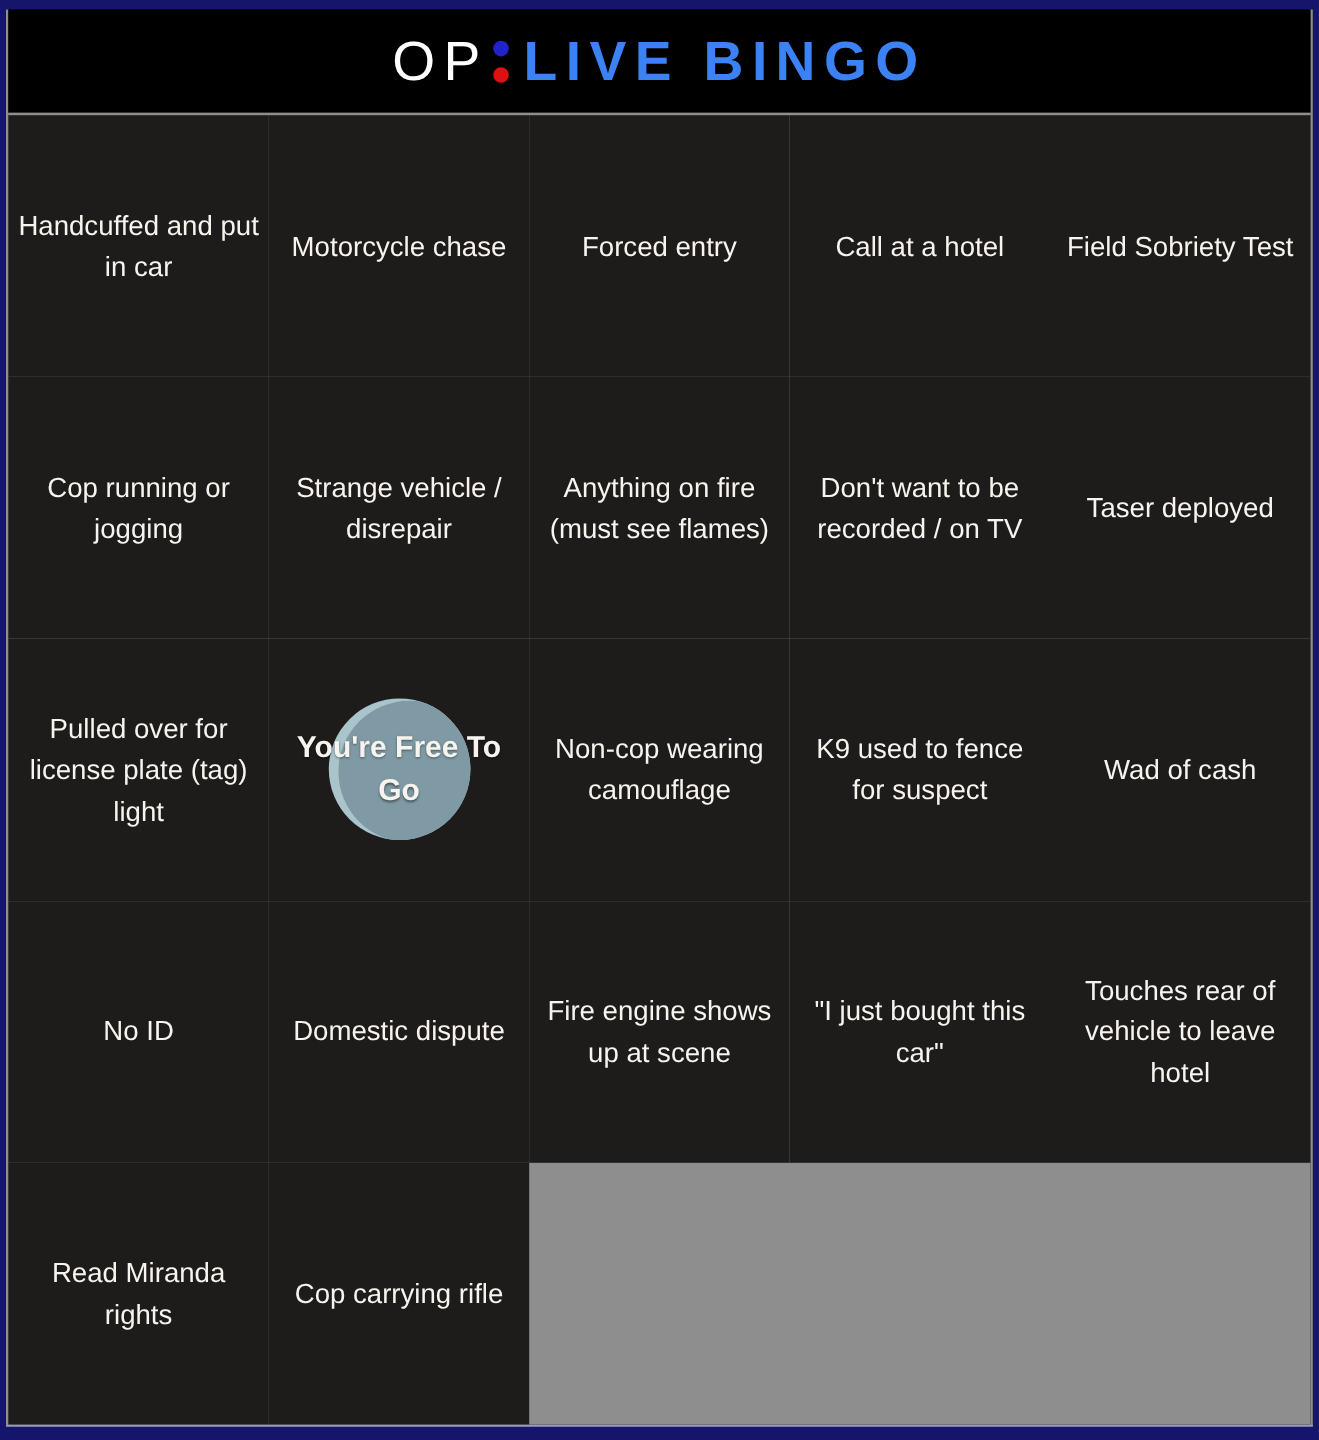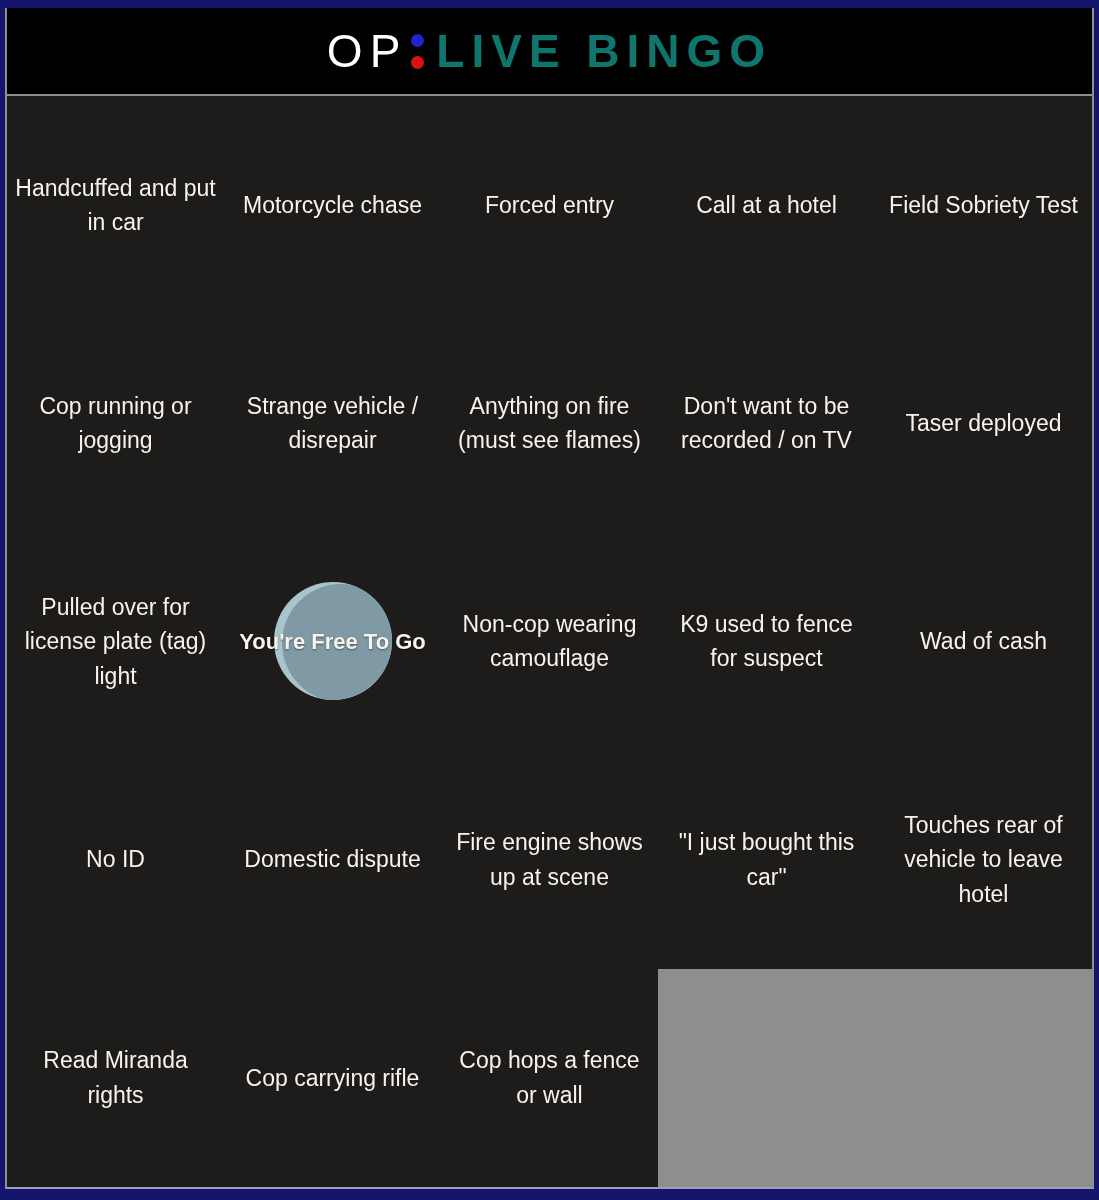--- a/index.html
+++ b/index.html
@@ -35,21 +35,21 @@
     letter-spacing: 7px;
   }
   .logo-colon {
     display: flex; flex-direction: column;
     gap: 9px; margin: 0 12px 0 4px;
   }
   .logo-colon .dot { width: 13px; height: 13px; border-radius: 50%; }
   .dot-blue { background: #2222cc; }
   .dot-red  { background: #dd1111; }
   .logo-main {
-    color: #0f766e;
+    color: #3b82f6;
     font-size: 46px; font-weight: 900;
     letter-spacing: 7px;
   }
   
   .grid {
     flex: 1 1 auto;
     display: grid;
     grid-template-columns: repeat(5, 1fr);
     grid-template-rows: repeat(5, 1fr);
     gap: 0;
@@ -81,21 +81,21 @@
   .free-chip::after {
     content: "";
     position: absolute; inset: 0;
     border-radius: 50%;
     background: #7f9aa4;
     transform: translate(8px, 2px);
   }
   .free-label {
     position: relative; z-index: 1;
     font-weight: bold;
-    font-size: 22px;
+    font-size: 25px;
     line-height: 1.45;
     text-shadow: 0 1px 2px rgba(0,0,0,0.45);
   }
 </style>
 </head>
 <body>
 
 <div class="card">
   <div class="inner">
 
@@ -176,19 +176,16 @@
 
       <div class="cell">
           <span class="label">Touches rear of vehicle to leave hotel</span>
         </div>
       <div class="cell">
           <span class="label">Read Miranda rights</span>
         </div>
       <div class="cell">
           <span class="label">Cop carrying rifle</span>
         </div>
-      <div class="cell">
-          <span class="label">Cop hops a fence or wall</span>
-        </div>
     </div>
 
   </div>
 </div>
 
 </body></html>

